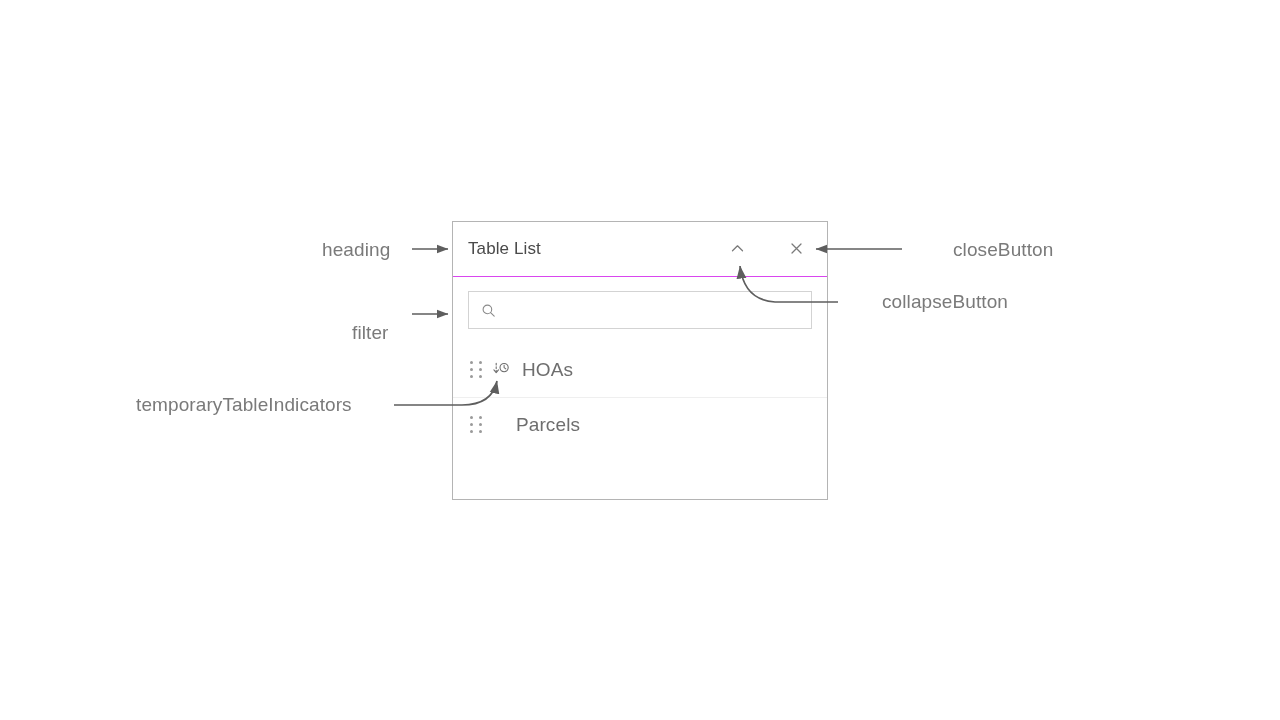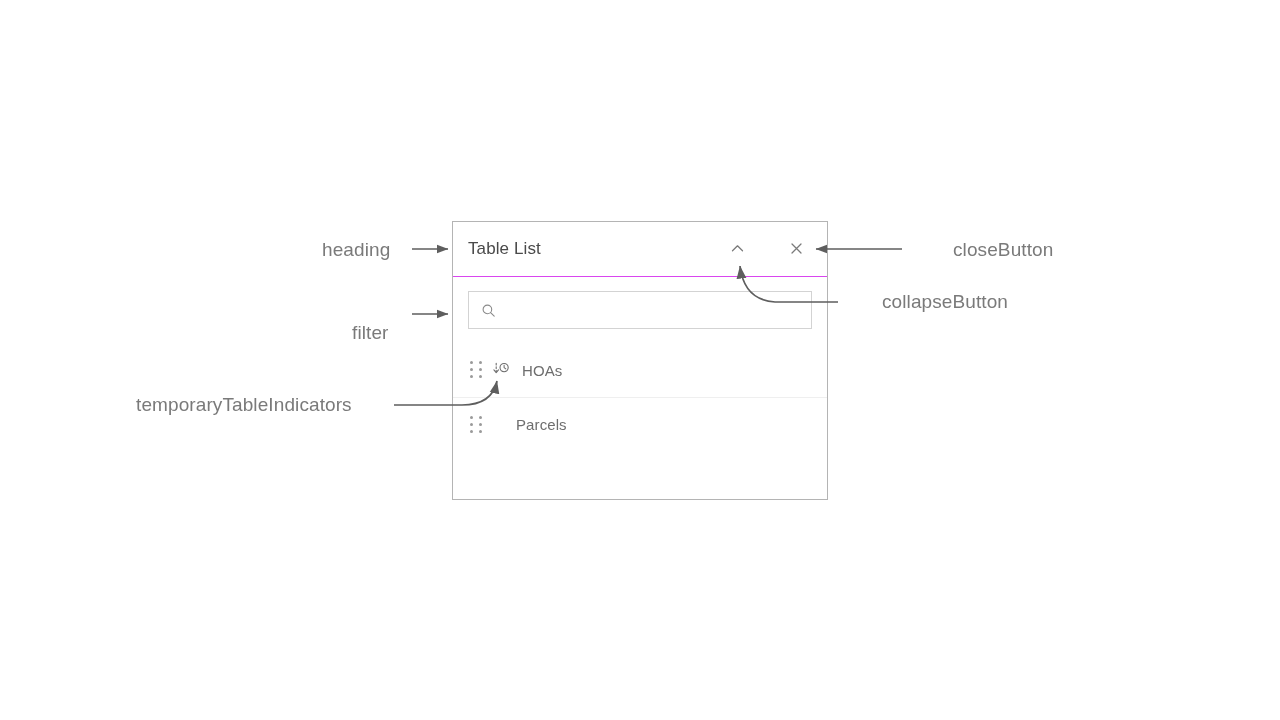--- a/index.html
+++ b/index.html
@@ -149,21 +149,21 @@
   }
   .temp-indicator {
     margin-left: 7px;
     width: 20px;
     height: 20px;
     display: flex;
     align-items: center;
     justify-content: center;
   }
   .item-label {
-    font-size: 15px;
+    font-size: 19px;
     color: #6e6e6e;
     margin-left: 11px;
     letter-spacing: 0.1px;
   }
   .item-label.no-indicator { margin-left: 32px; }
 </style>
 </head>
 <body>
 
 <div class="panel">

